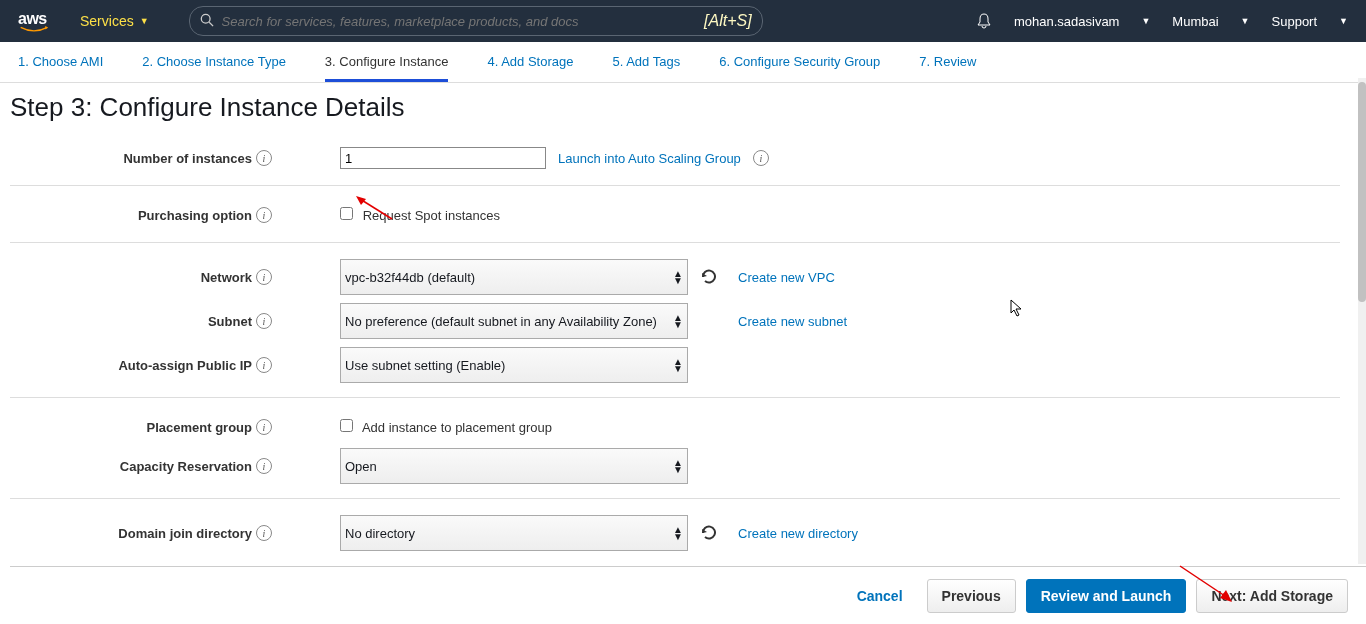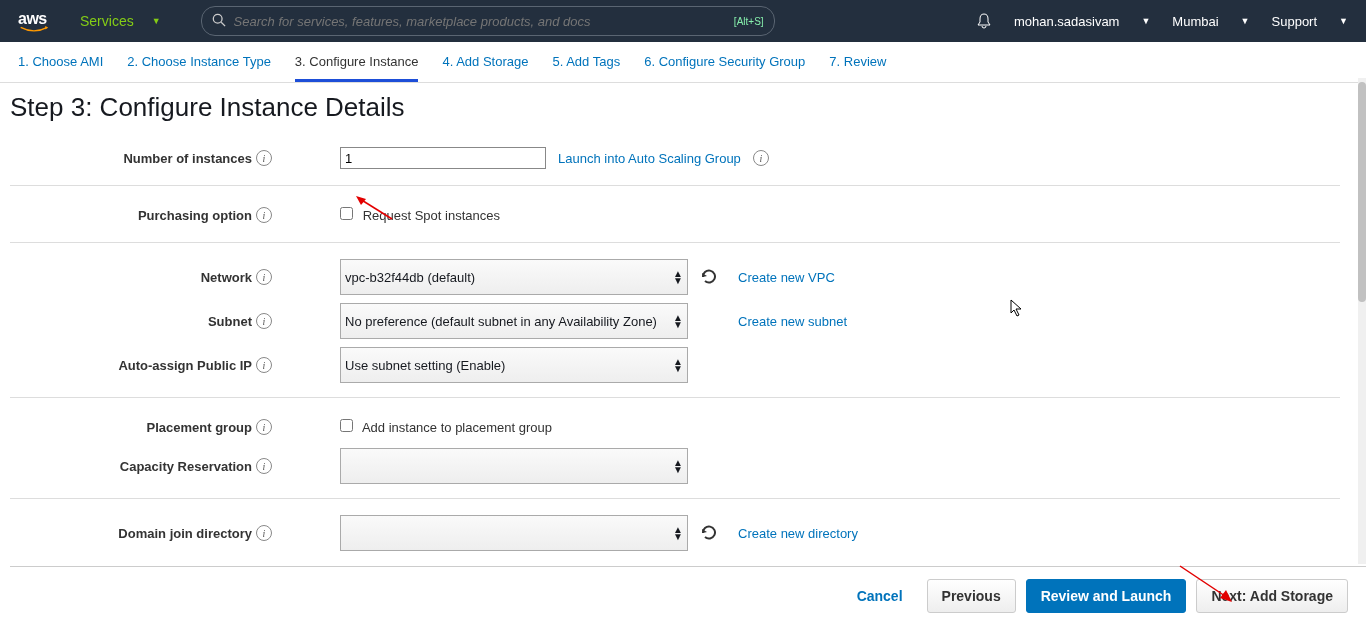--- a/index.html
+++ b/index.html
@@ -2,30 +2,30 @@
 <html><head>
 <meta charset="utf-8">
 <style>
   * { box-sizing: border-box; margin: 0; padding: 0; }
   body { font-family: "Amazon Ember", Arial, sans-serif; font-size: 14px; color: #16191f; background: #fff; width: 1366px; height: 624px; overflow: hidden; position: relative; }
   
   
   .top-nav { background: #232f3e; height: 42px; display: flex; align-items: center; padding: 14px 18px; color: #fff; font-size: 14px; }
   .aws-logo { font-weight: bold; font-size: 16px; letter-spacing: -0.5px; margin-right: 30px; color:#fff; }
   .aws-logo .underline { display:block; width:32px; height:7px; margin-top:-2px; }
-  .services-link { color: #84cc16; cursor: pointer; margin-right: 40px; display:flex; align-items:center; gap:16px;}
+  .services-link { color: #fde047; cursor: pointer; margin-right: 40px; display:flex; align-items:center; gap:4px;}
   .search-container { display:flex; align-items:center; border:1px solid #5a6572; border-radius:14px; height:30px; padding:0 10px; width:574px; background:#232f3e; }
   .search-container input { background:transparent; border:none; color:#ccc; font-style:italic; font-size:13px; flex:1; outline:none; }
-  .search-shortcut { color:#86efac; font-size:10px; }
+  .search-shortcut { color:#fef9c3; font-size:16px;font-style:italic; }
   .top-nav-right { margin-left:auto; display:flex; align-items:center; gap:22px; }
   .top-nav-right .item { display:flex; align-items:center; gap:20px; cursor:pointer; font-size:13px; }
   .caret { font-size:9px; margin-left:2px; }
   
   
-  .wizard-steps { border-bottom:1px solid #ddd; padding: 12px 2px 0 18px; display:flex; gap:24px; font-size:13px; }
+  .wizard-steps { border-bottom:1px solid #ddd; padding: 12px 2px 0 18px; display:flex; gap:39px; font-size:13px; }
   .wizard-step { color:#0073bb; padding-bottom:10px; cursor:pointer; }
   .wizard-step.active { color:#333; font-weight:normal; border-bottom:3px solid #1d4ed8; }
   
   
   .content-wrapper { position:absolute; top:78px; left:0; right:8px; bottom:60px; overflow-y:auto; padding: 14px 18px 0 10px; }
   
   h1.page-title { font-size:26px; font-weight:400; color:#16191f; margin-bottom:6px; }
   p.page-desc { font-size:13px; color:#444; line-height:1.5; margin-bottom:16px; max-width:1300px; }
   
   .form-section { border-top:1px solid #ddd; padding:12px 0 10px 0; }
@@ -213,34 +213,36 @@
         </label>
       </div>
     </div>
     <div class="form-row">
       <div class="form-label">
         <span>Capacity Reservation</span>
         <span class="info-icon">i</span>
       </div>
       <div class="form-control">
         <div class="select-box">
+          <span class="select-text">Open</span>
           <span class="arrows">▲<br>▼</span>
         </div>
       </div>
     </div>
   </div>
 
   <div class="form-section">
     <div class="form-row">
       <div class="form-label">
         <span>Domain join directory</span>
         <span class="info-icon">i</span>
       </div>
       <div class="form-control">
         <div class="select-box">
+          <span class="select-text">No directory</span>
           <span class="arrows">▲<br>▼</span>
         </div>
         <span class="refresh-icon">
           <svg width="16" height="16" viewBox="0 0 16 16">
               <path d="M2 8 A6 6 0 1 1 4 12" stroke="#333" stroke-width="2" fill="none"></path>
               <path d="M1 4 L2 8 L6 7" fill="#333"></path>
             </svg>
         </span>
         <span class="link" style="margin-left:8px;">Create new directory</span>
       </div>

